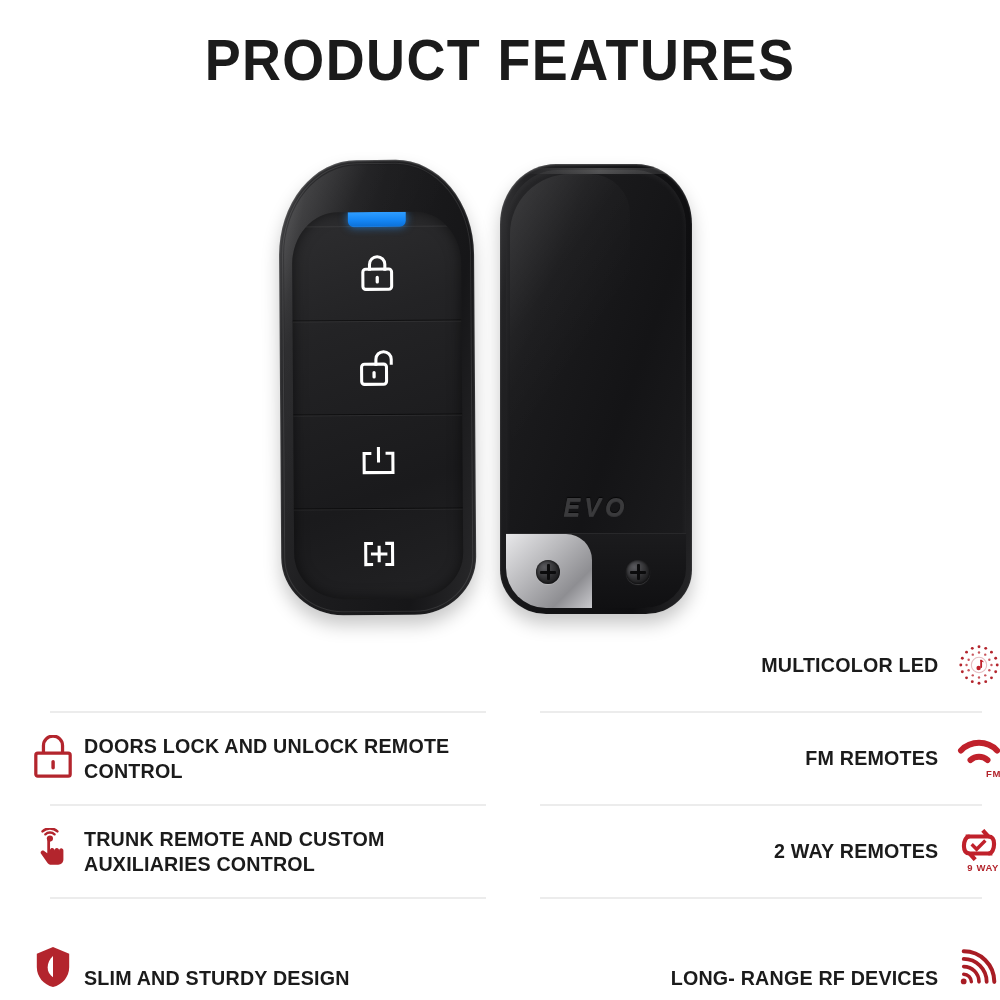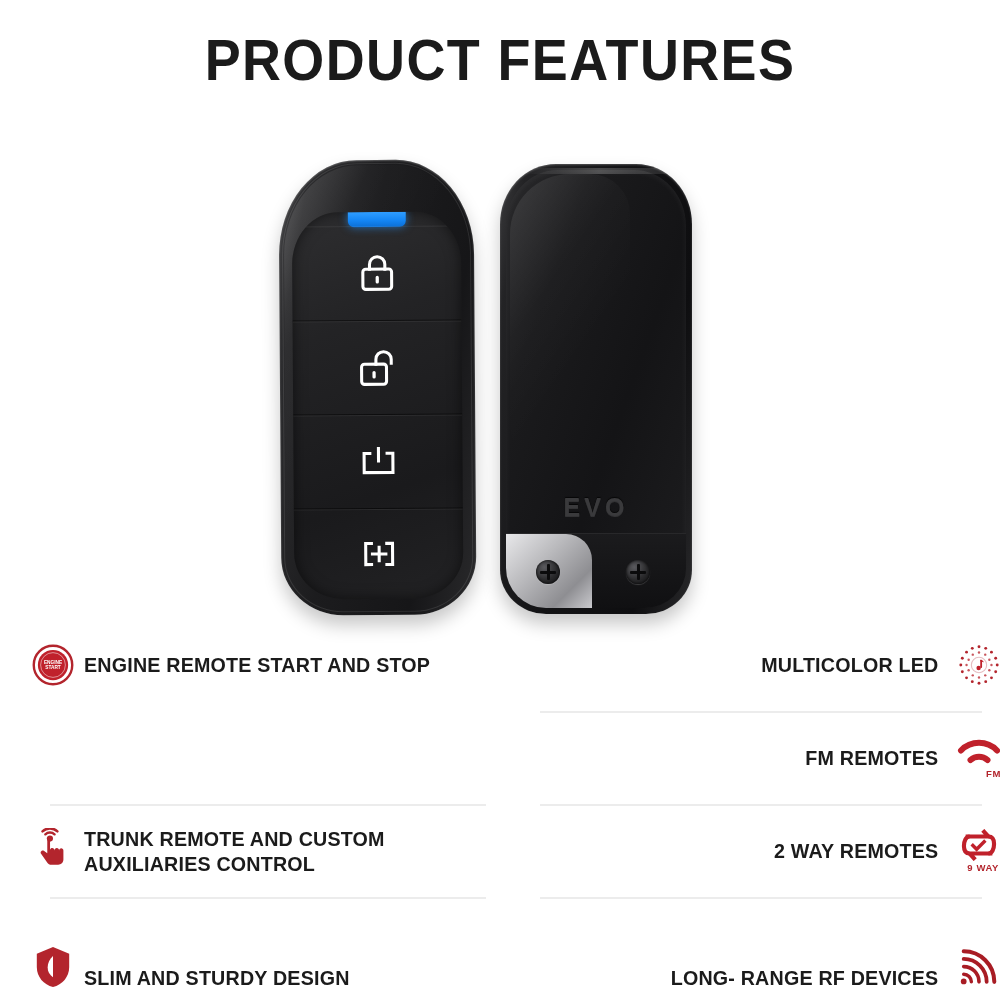--- a/index.html
+++ b/index.html
@@ -125,20 +125,21 @@
     top: 14px;
     width: 192px;
     height: 450px;
     border-radius: 56px 56px 46px 46px / 60px 60px 44px 44px;
     background:
       linear-gradient(100deg, #3c3c3e 0%, #232325 10%, #131315 45%, #0e0e10 78%, #28282a 100%);
     box-shadow:
       0 10px 18px rgba(0,0,0,0.22),
       inset 0 1px 2px rgba(255,255,255,0.25);
     overflow: hidden;
+    font-style: italic;
   }
   .fob-back .shell {
     position: absolute;
     left: 6px; top: 6px; right: 6px; bottom: 6px;
     border-radius: 52px 52px 42px 42px / 56px 56px 40px 40px;
     background: linear-gradient(110deg, #2a2a2c 0%, #1b1b1d 25%, #141416 60%, #1d1d1f 100%);
     box-shadow: inset 0 2px 6px rgba(255,255,255,0.06);
   }
   .fob-back .gloss {
     position: absolute;
@@ -340,34 +341,32 @@
       <div class="screw screw-left"></div>
       <div class="screw screw-right"></div>
     </div>
   </div>
 </div>
 
 <div class="features">
 
   <div class="col col-left">
 
-    <div class="feature f-0">
-
-      <div class="ficon">
-        <svg width="44" height="44" viewBox="0 0 48 48">
-          <circle cx="24" cy="24" r="21" fill="none" stroke="#b3252d" stroke-width="2.6"></circle>
-          <circle cx="24" cy="24" r="16.5" fill="#c0212b"></circle>
-          <circle cx="24" cy="24" r="13.5" fill="none" stroke="#ffffff" stroke-width="1" opacity="0.55"></circle>
-          <text x="24" y="22.4" font-size="5.2" font-weight="bold" fill="#ffffff" text-anchor="middle" font-family="'Liberation Sans', sans-serif">ENGINE</text>
-          <text x="24" y="28.4" font-size="5.2" font-weight="bold" fill="#ffffff" text-anchor="middle" font-family="'Liberation Sans', sans-serif">START</text>
+
+    <div class="feature f-1">
+      <div class="divider"></div>
+      <div class="ficon">
+        <svg width="42" height="46" viewBox="0 0 44 48">
+          <rect x="4" y="19" width="36" height="24" rx="2" fill="none" stroke="#b3252d" stroke-width="3.4"></rect>
+          <path d="M12 19v-8a10 10 0 0 1 20 0v8" fill="none" stroke="#b3252d" stroke-width="3.4"></path>
+          <rect x="20.3" y="26" width="3.6" height="10" rx="1.8" fill="#b3252d"></rect>
         </svg>
       </div>
-      <div class="flabel">ENGINE REMOTE START AND STOP</div>
-    </div>
-
+      <div class="flabel">DOORS LOCK AND UNLOCK REMOTE CONTROL</div>
+    </div>
 
     <div class="feature f-2">
       <div class="divider"></div>
       <div class="ficon">
         <svg width="42" height="46" viewBox="0 0 44 48">
           <path d="M14 6.5a7 7 0 0 1 9.6 0" fill="none" stroke="#b3252d" stroke-width="2.6" stroke-linecap="round"></path>
           <path d="M11 3.4a11.5 11.5 0 0 1 15.6 0" fill="none" stroke="#b3252d" stroke-width="2.6" stroke-linecap="round"></path>
           <circle cx="18.8" cy="11" r="3.2" fill="#b3252d"></circle>
           <path d="M16 12.5v13.8l-3.6-2.6c-1.8-1.2-4.3 1.1-2.9 3.1l6.4 9.2c1 1.5 2.6 2.4 4.4 2.4h7.2c3 0 5.4-2.4 5.4-5.4v-9.6c0-1.3-1-2.3-2.3-2.3-1.2 0-2.2 1-2.2 2.3 0-1.4-1-2.5-2.4-2.5s-2.4 1.1-2.4 2.5c0-1.4-1-2.5-2.4-2.5-1.1 0-2 .7-2.3 1.7V12.5c0-1.5-1.2-2.7-2.7-2.7S16 11 16 12.5z" fill="#b3252d"></path>
         </svg>

